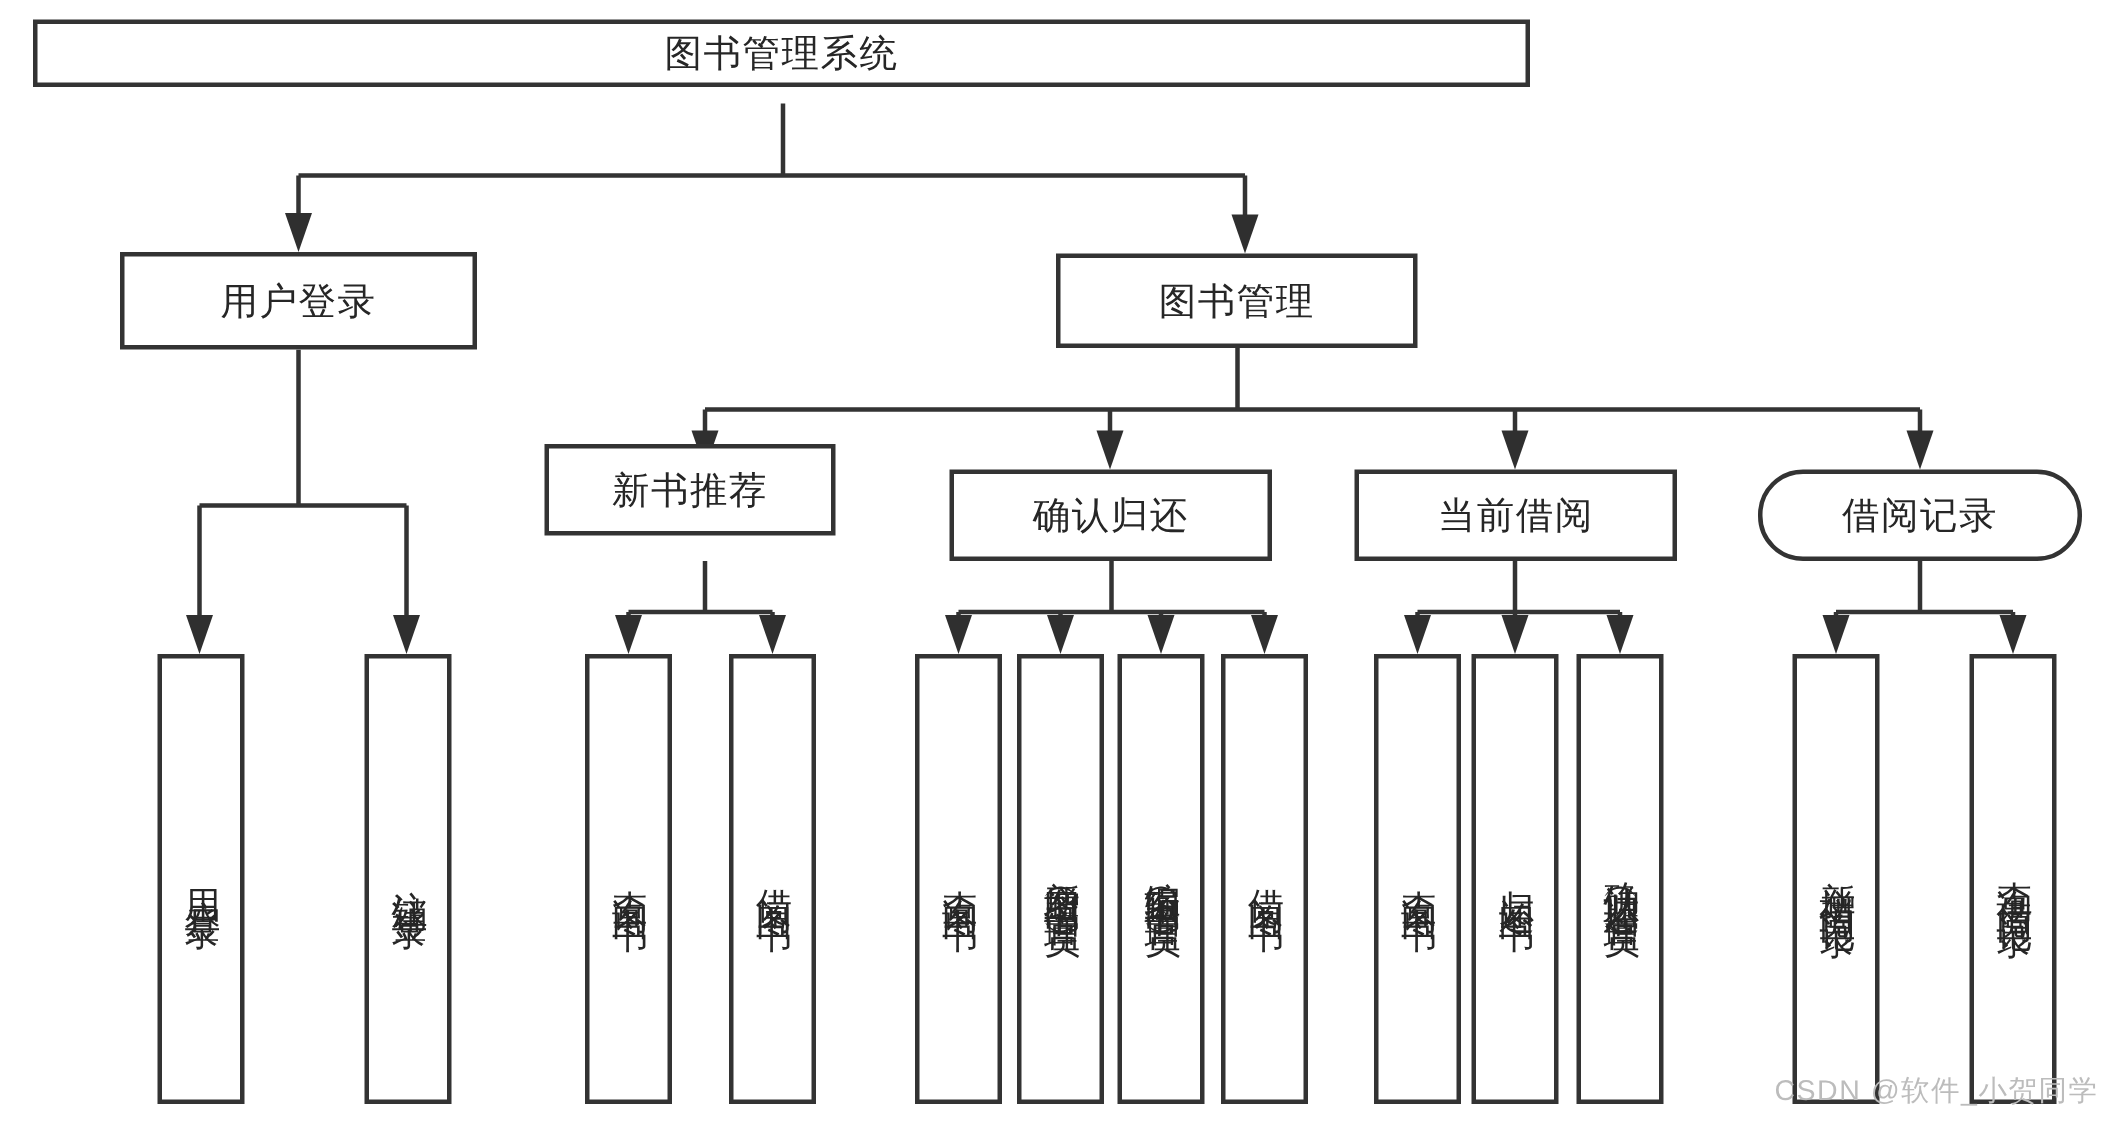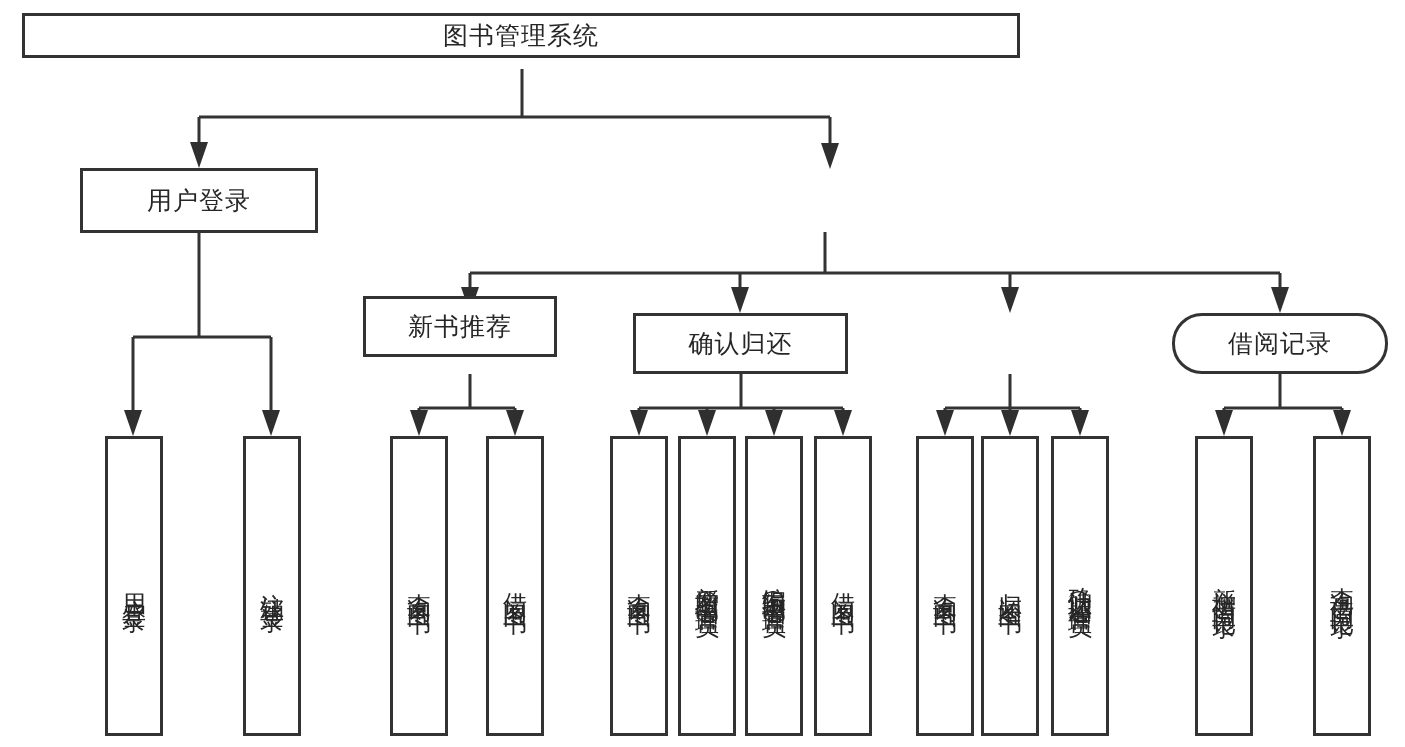--- a/index.html
+++ b/index.html
@@ -104,37 +104,40 @@
       <polygon points="1071,410 1089,410 1080,436"></polygon>
 
       <polygon points="1215,410 1233,410 1224,436"></polygon>
       <polygon points="1333,410 1351,410 1342,436"></polygon>
     </g>
   </svg>
 
   <div class="box hbox" style="left:22px; top:13px; width:998px; height:45px;">图书管理系统</div>
 
   <div class="box hbox" style="left:80px; top:168px; width:238px; height:65px;">用户登录</div>
+  <div class="box hbox" style="left:704px; top:169px; width:241px; height:63px;">图书管理</div>
 
   <div class="box hbox" style="left:363px; top:296px; width:194px; height:61px;">新书推荐</div>
   <div class="box hbox" style="left:633px; top:313px; width:215px; height:61px;">确认归还</div>
+  <div class="box hbox" style="left:903px; top:313px; width:215px; height:61px;">当前借阅</div>
   <div class="box hbox" style="left:1172px; top:313px; width:216px; height:61px;border-radius:30px;">借阅记录</div>
 
   <div class="box vbox" style="left:105px; top:436px; width:58px; height:300px;">用户登录</div>
   <div class="box vbox" style="left:243px; top:436px; width:58px; height:300px;">注销登录</div>
 
   <div class="box vbox" style="left:390px; top:436px; width:58px; height:300px;">查询图书</div>
   <div class="box vbox" style="left:486px; top:436px; width:58px; height:300px;">借阅图书</div>
 
   <div class="box vbox" style="left:610px; top:436px; width:58px; height:300px;">查询图书</div>
   <div class="box vbox long" style="left:678px; top:436px; width:58px; height:300px;">新增图书（管理员）</div>
   <div class="box vbox long" style="left:745px; top:436px; width:58px; height:300px;">编辑图书（管理员）</div>
   <div class="box vbox" style="left:814px; top:436px; width:58px; height:300px;">借阅图书</div>
 
   <div class="box vbox" style="left:916px; top:436px; width:58px; height:300px;">查询图书</div>
   <div class="box vbox" style="left:981px; top:436px; width:58px; height:300px;">归还图书</div>
   <div class="box vbox long" style="left:1051px; top:436px; width:58px; height:300px;">确认归还（管理员）</div>
 
   <div class="box vbox" style="left:1195px; top:436px; width:58px; height:300px;">新增借阅记录</div>
   <div class="box vbox" style="left:1313px; top:436px; width:58px; height:300px;">查询借阅记录</div>
 
+  <div class="watermark">CSDN @软件_小贺同学</div>
 
 </div>
 
 </body></html>

